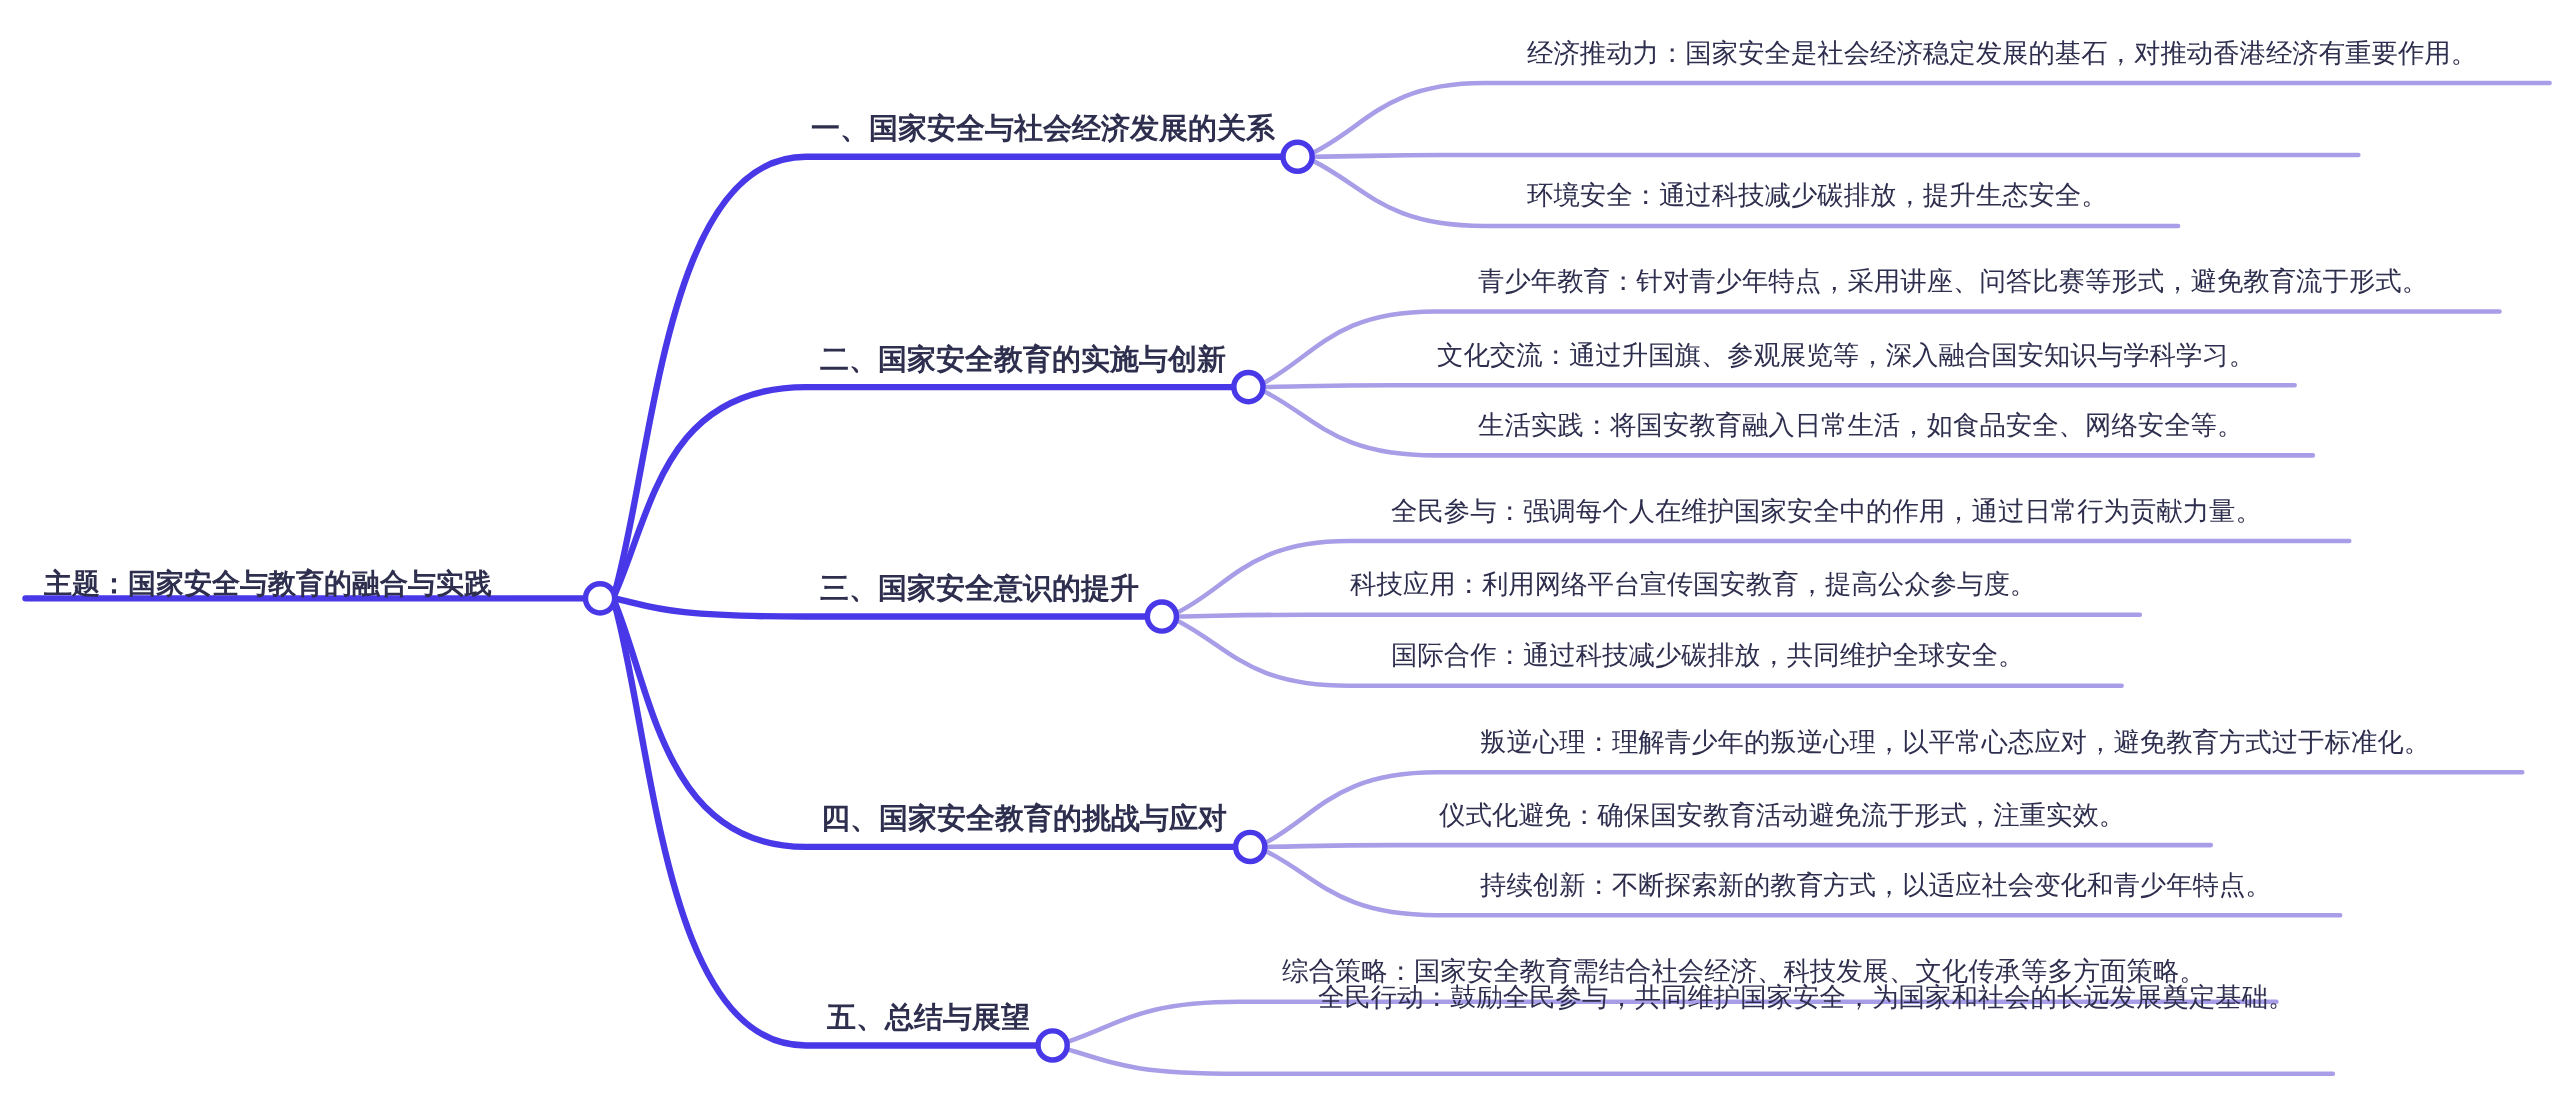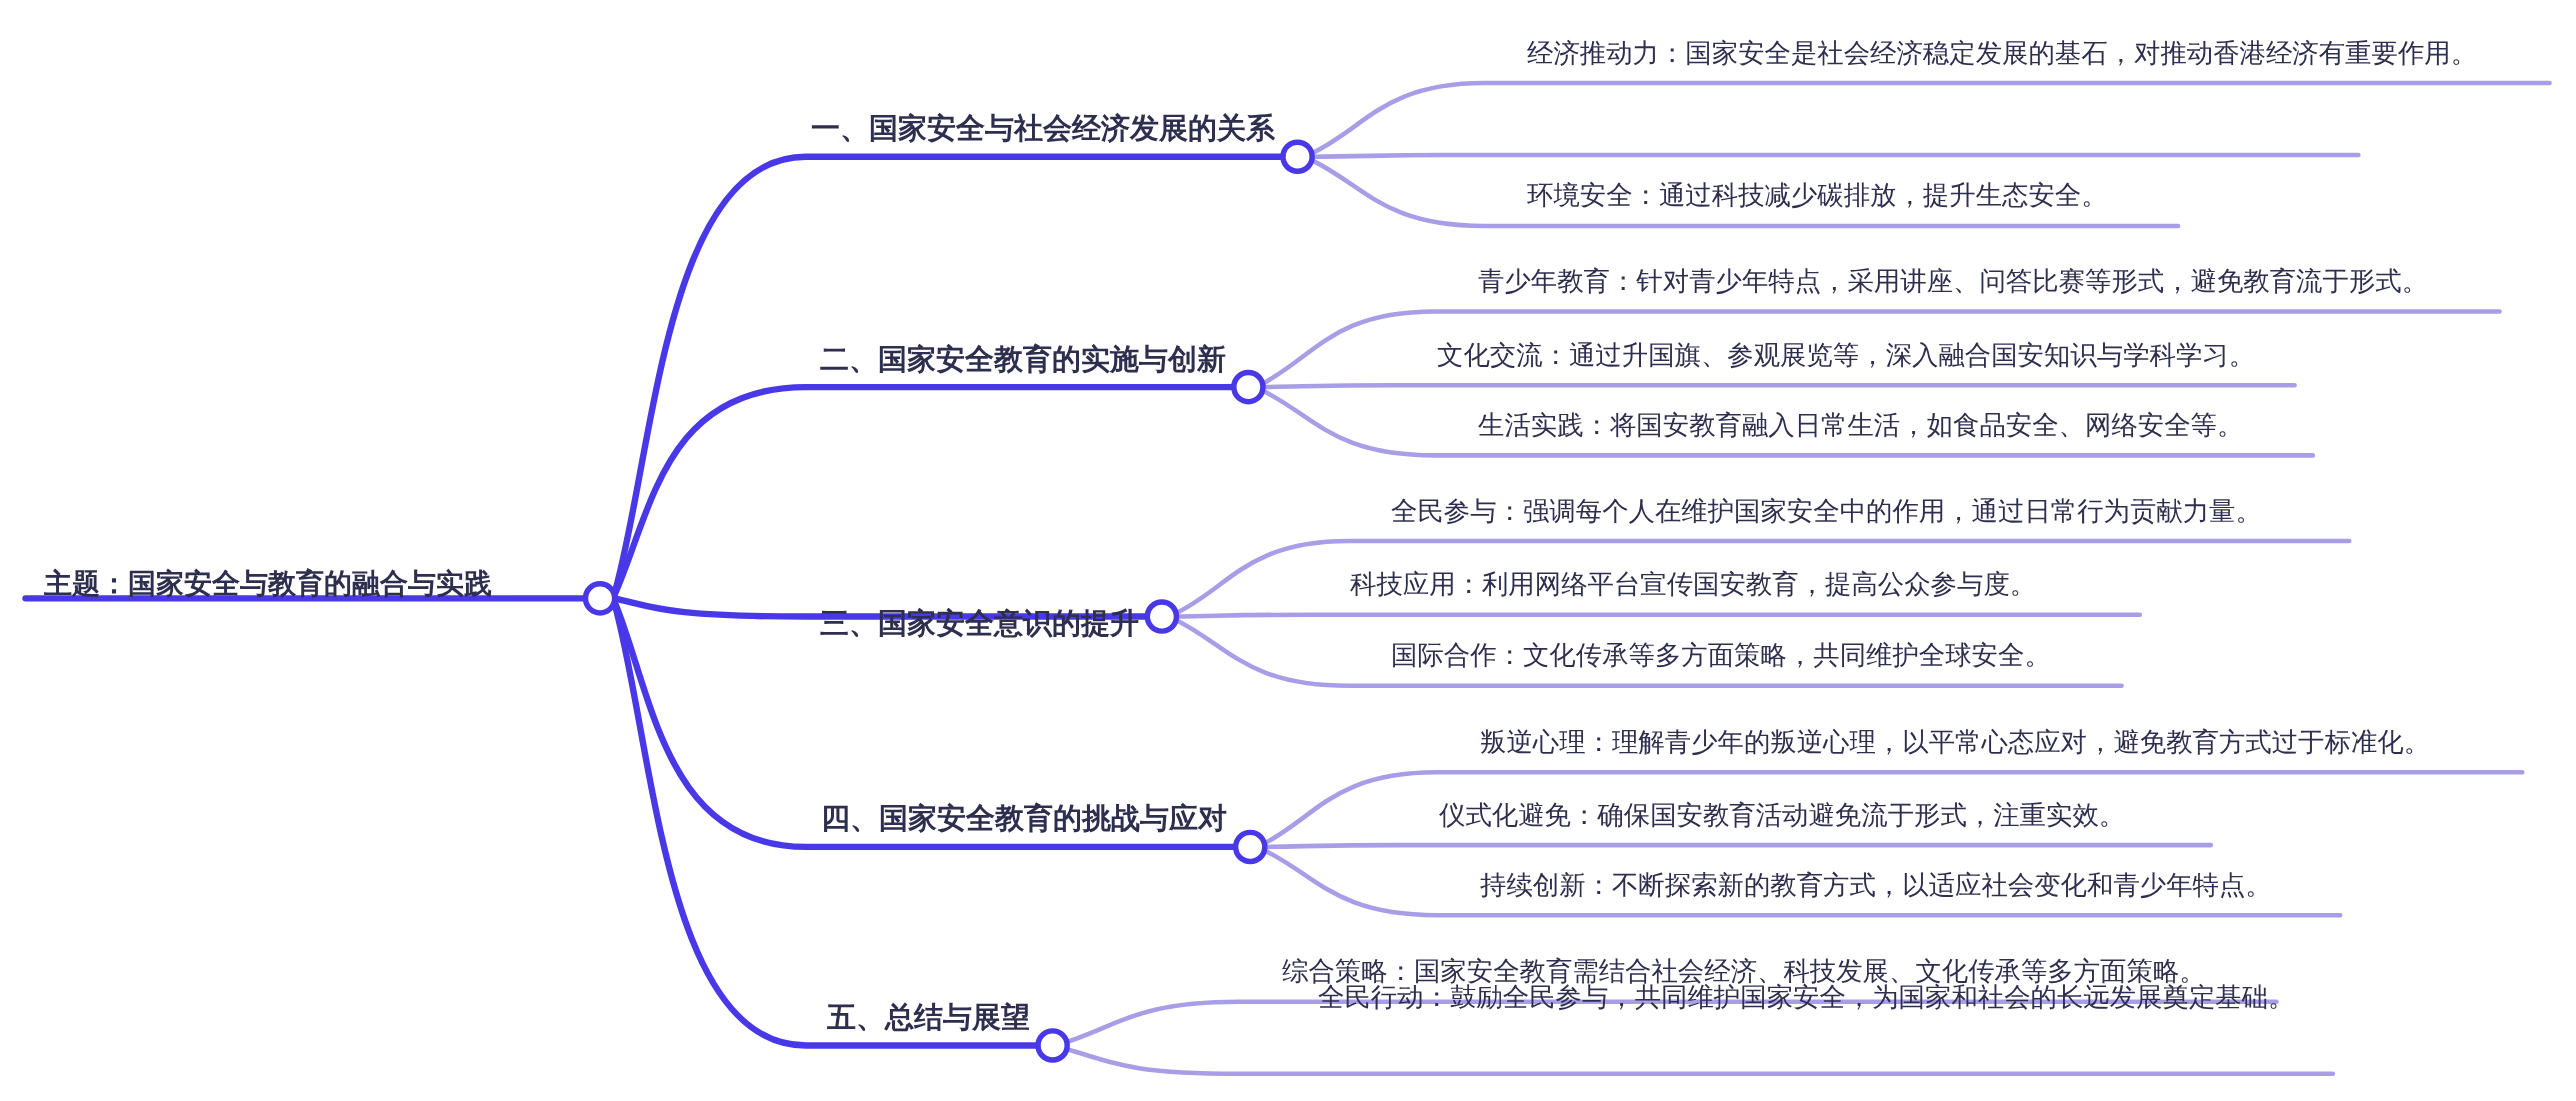--- a/index.html
+++ b/index.html
@@ -74,34 +74,34 @@
     <circle class="node" cx="1371" cy="425" r="16"></circle>
     <circle class="node" cx="1276" cy="677" r="16"></circle>
     <circle class="node" cx="1373" cy="930" r="16"></circle>
     <circle class="node" cx="1156" cy="1148" r="16"></circle>
   </svg>
 
   <div class="root-label" style="left:44px;top:565px;">主题：国家安全与教育的融合与实践</div>
 
   <div class="branch-label" style="right:1301px;top:109px;">一、国家安全与社会经济发展的关系</div>
   <div class="branch-label" style="right:1350px;top:340px;">二、国家安全教育的实施与创新</div>
-  <div class="branch-label" style="right:1437px;top:569px;margin-top:35px;">三、国家安全意识的提升</div>
+  <div class="branch-label" style="right:1437px;top:569px;">三、国家安全意识的提升</div>
   <div class="branch-label" style="right:1349px;top:799px;">四、国家安全教育的挑战与应对</div>
   <div class="branch-label" style="right:1546px;top:998px;">五、总结与展望</div>
 
   <div class="child-label" style="left:1527px;top:36px;">经济推动力：国家安全是社会经济稳定发展的基石，对推动香港经济有重要作用。</div>
   <div class="child-label" style="left:1527px;top:178px;">环境安全：通过科技减少碳排放，提升生态安全。</div>
 
   <div class="child-label" style="left:1478px;top:264px;">青少年教育：针对青少年特点，采用讲座、问答比赛等形式，避免教育流于形式。</div>
   <div class="child-label" style="left:1437px;top:338px;">文化交流：通过升国旗、参观展览等，深入融合国安知识与学科学习。</div>
   <div class="child-label" style="left:1478px;top:408px;">生活实践：将国安教育融入日常生活，如食品安全、网络安全等。</div>
 
   <div class="child-label" style="left:1391px;top:494px;">全民参与：强调每个人在维护国家安全中的作用，通过日常行为贡献力量。</div>
   <div class="child-label" style="left:1350px;top:567px;">科技应用：利用网络平台宣传国安教育，提高公众参与度。</div>
-  <div class="child-label" style="left:1391px;top:638px;">国际合作：文化传承等多方面策略，共同维护全球安全。</div>
+  <div class="child-label" style="left:1391px;top:638px;">国际合作：通过科技减少碳排放，共同维护全球安全。</div>
 
   <div class="child-label" style="left:1480px;top:725px;">叛逆心理：理解青少年的叛逆心理，以平常心态应对，避免教育方式过于标准化。</div>
   <div class="child-label" style="left:1439px;top:798px;">仪式化避免：确保国安教育活动避免流于形式，注重实效。</div>
   <div class="child-label" style="left:1480px;top:868px;">持续创新：不断探索新的教育方式，以适应社会变化和青少年特点。</div>
 
   <div class="child-label" style="left:1282px;top:954px;">综合策略：国家安全教育需结合社会经济、科技发展、文化传承等多方面策略。</div>
   <div class="child-label" style="left:1282px;top:980px;margin-left:36px;">全民行动：鼓励全民参与，共同维护国家安全，为国家和社会的长远发展奠定基础。</div>
 
 </div>
 

